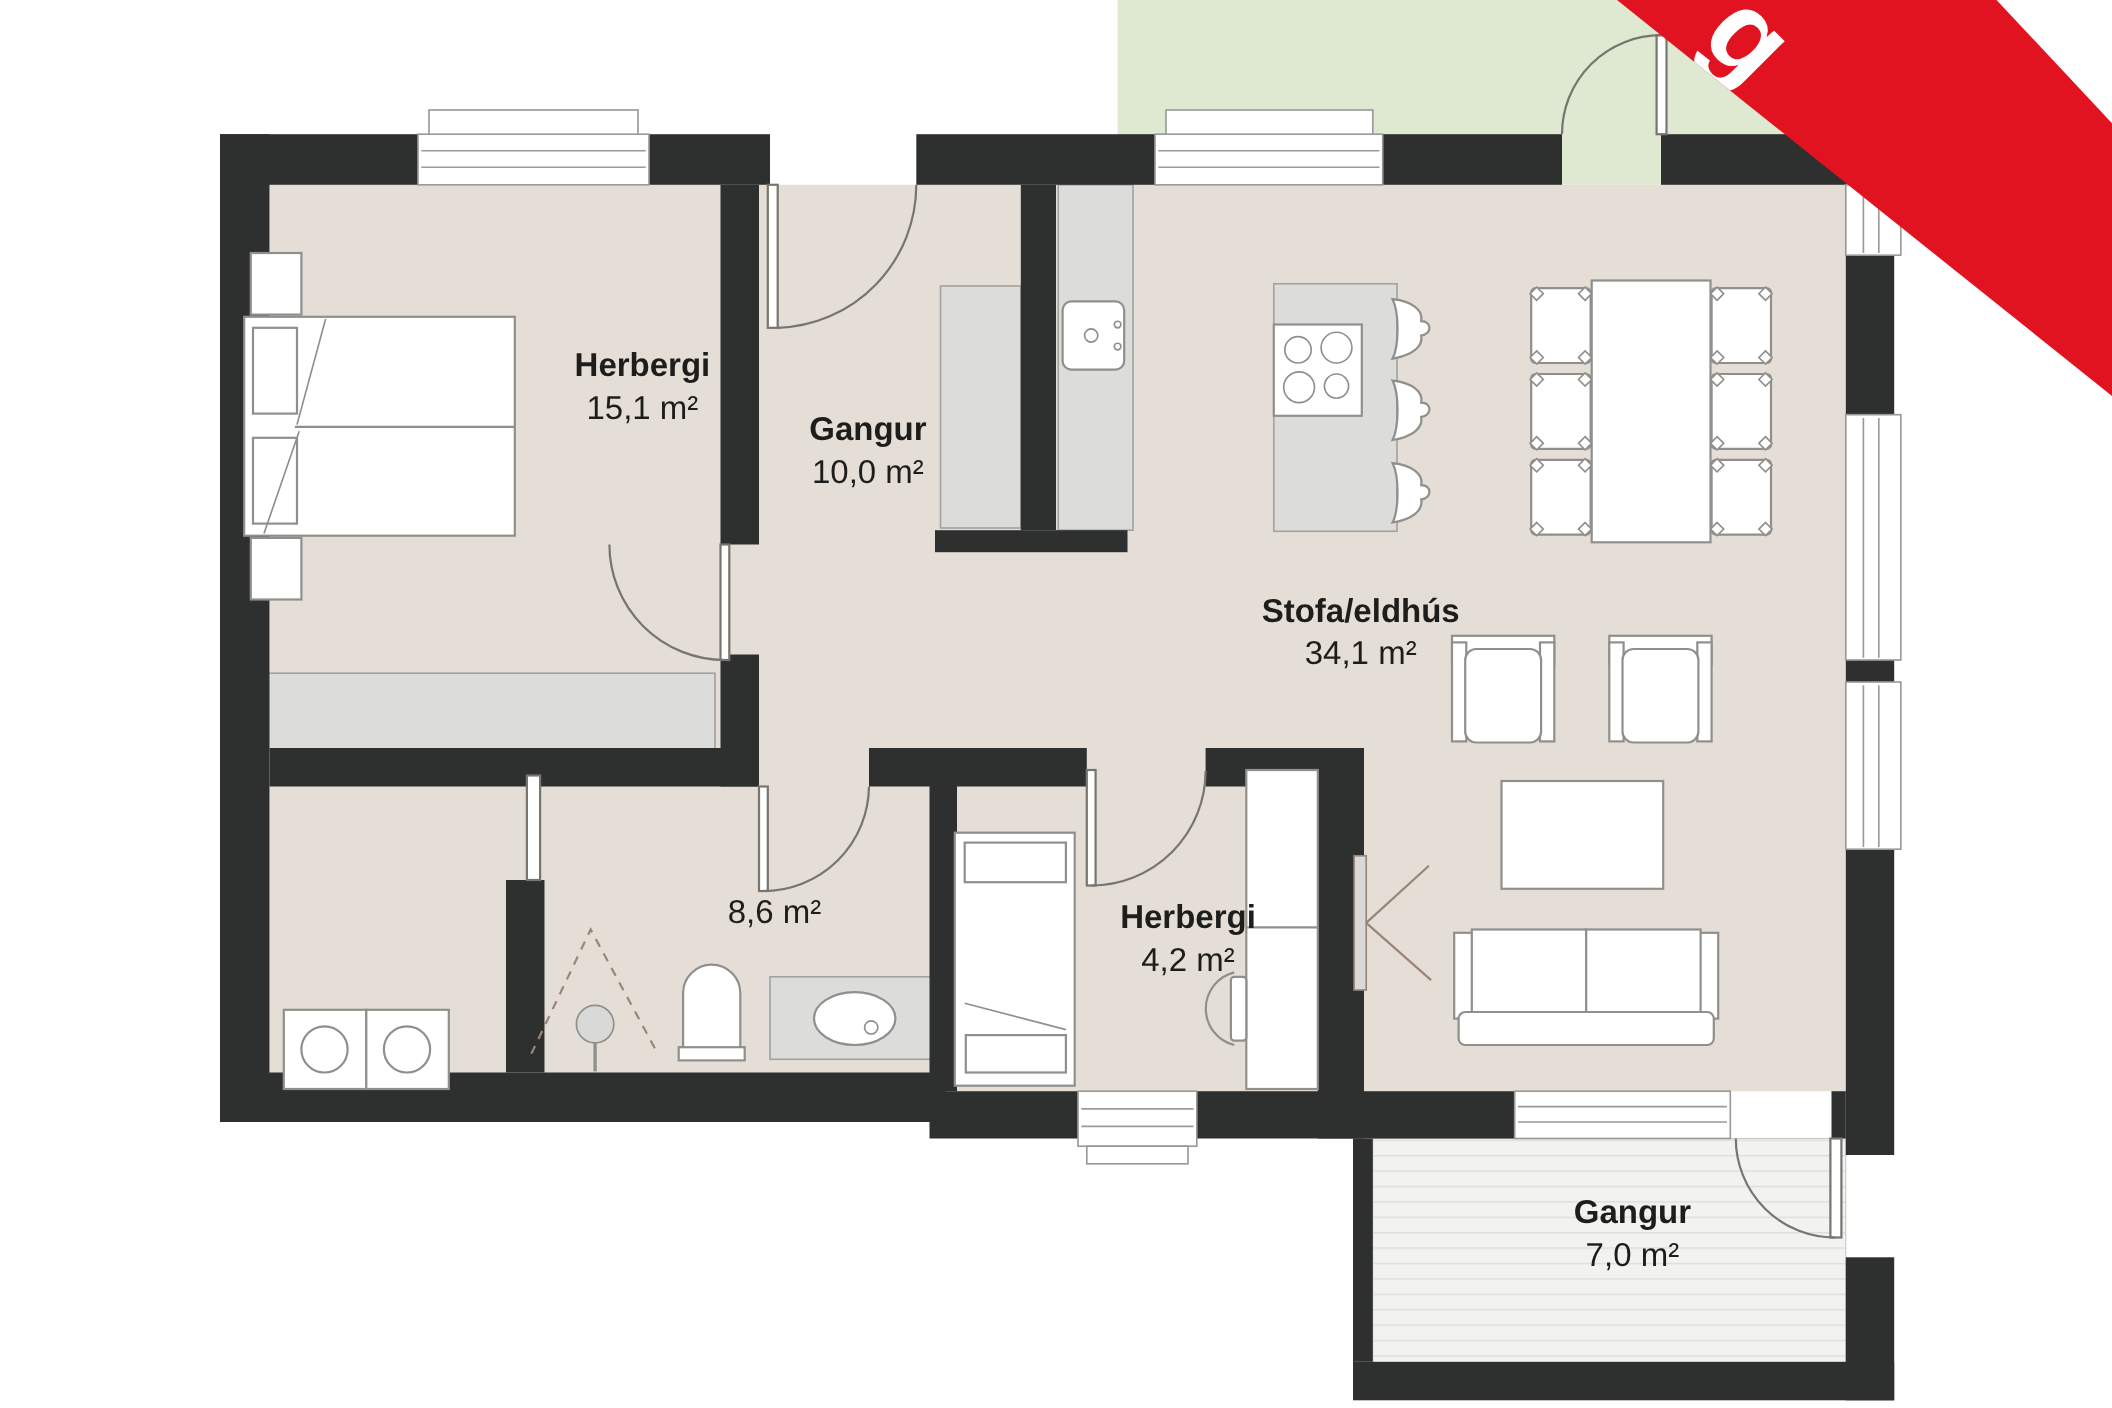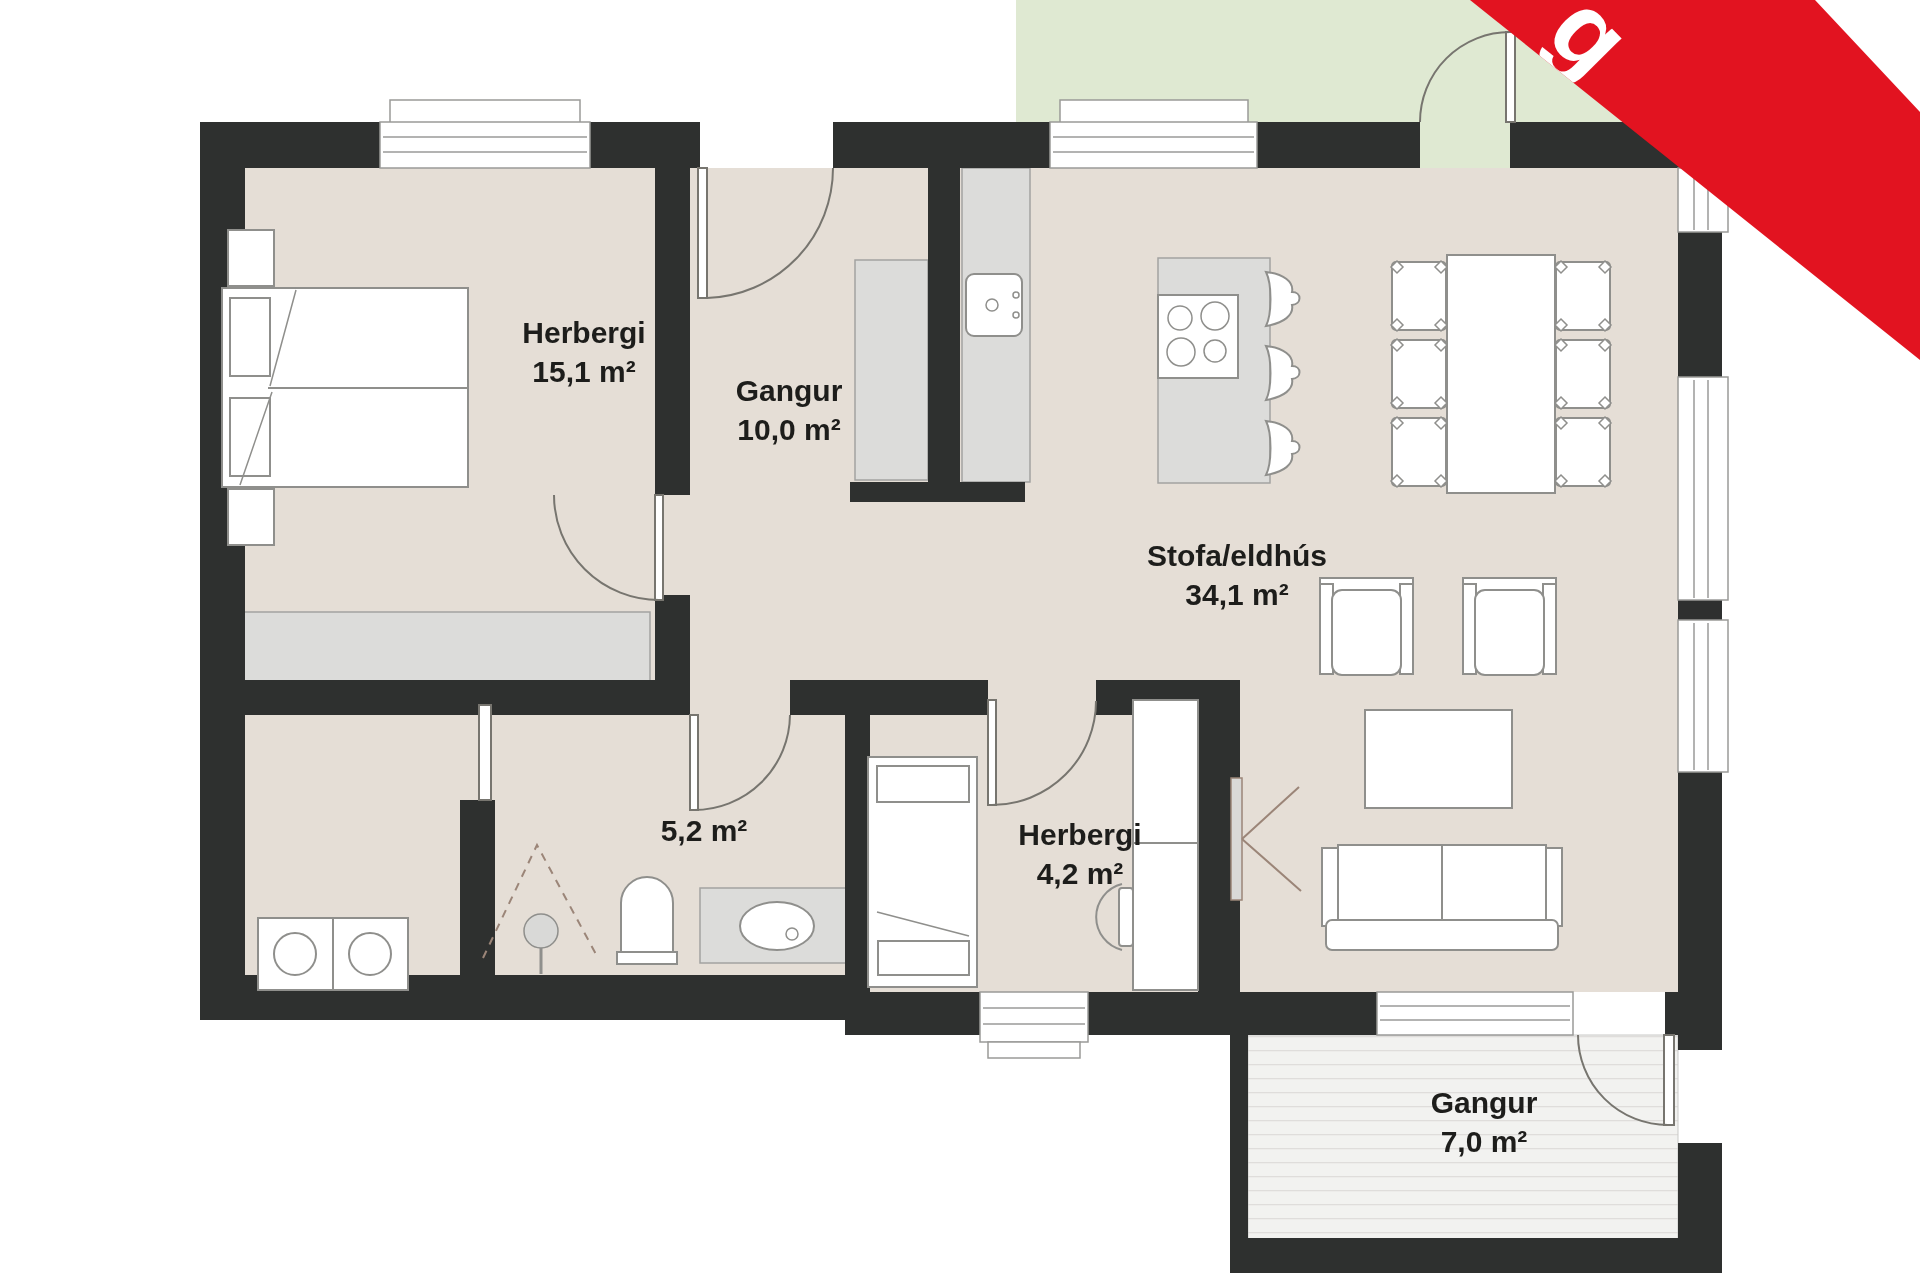--- a/index.html
+++ b/index.html
@@ -1,21 +1,21 @@
 <!DOCTYPE html>
 <html><head>
 <meta charset="utf-8">
 <style>
   html,body{margin:0;padding:0;background:#ffffff;}
   #stage{position:relative;width:1920px;height:1280px;background:#ffffff;overflow:hidden;
          font-family:"Liberation Sans", sans-serif;}
   #plan-svg{position:absolute;left:0;top:0;}
   .room-label{position:absolute;transform:translate(-50%,-50%);text-align:center;
               color:#1d1d1b;font-size:30px;font-weight:600;line-height:1.3;white-space:nowrap;margin-left:32px;}
-  .room-label .area{font-weight:700;}
+  .room-label .area{font-weight:400;}
   #ribbon{position:absolute;left:0;top:0;width:1920px;height:1280px;
           clip-path:polygon(1470px 0px,1815px 0px,1920px 112px,1920px 360px);
           pointer-events:none;}
   #ribbon .ribbon-bg{position:absolute;inset:0;}
   #ribbon .ribbon-text{position:absolute;left:1610px;top:-30px;font-size:104px;font-weight:bold;
           color:#ffffff;transform:rotate(45deg);transform-origin:left top;letter-spacing:2px;}
 </style>
 </head>
 <body>
 
@@ -232,21 +232,21 @@
 </div>
 <div class="room-label" style="left:757px;top:410px">
   <div>Gangur</div>
   <div class="area">10,0 m²</div>
 </div>
 <div class="room-label" style="left:1205px;top:575px">
   <div>Stofa/eldhús</div>
   <div class="area">34,1 m²</div>
 </div>
 <div class="room-label" style="left:672px;top:830px">
-  <div class="area">5,2 m²</div>
+  <div class="area">8,6 m²</div>
 </div>
 <div class="room-label" style="left:1048px;top:854px">
   <div>Herbergi</div>
   <div class="area">4,2 m²</div>
 </div>
 <div class="room-label" style="left:1452px;top:1122px">
   <div>Gangur</div>
   <div class="area">7,0 m²</div>
 </div>
 

